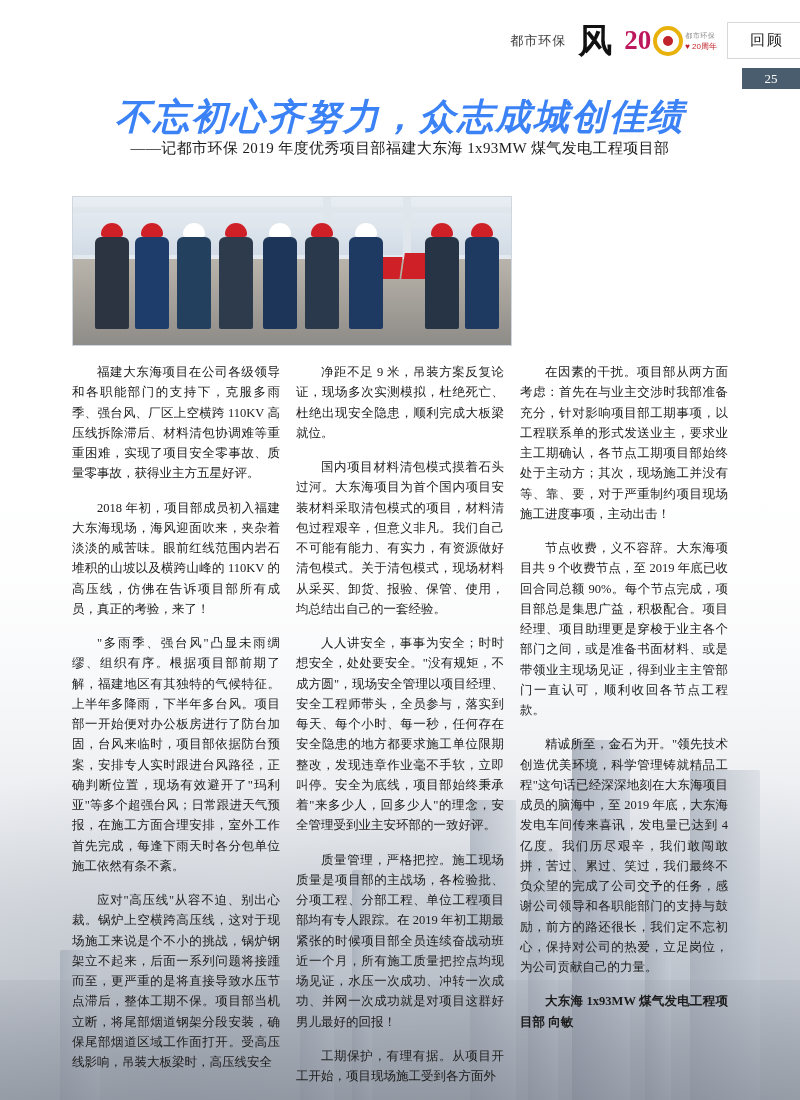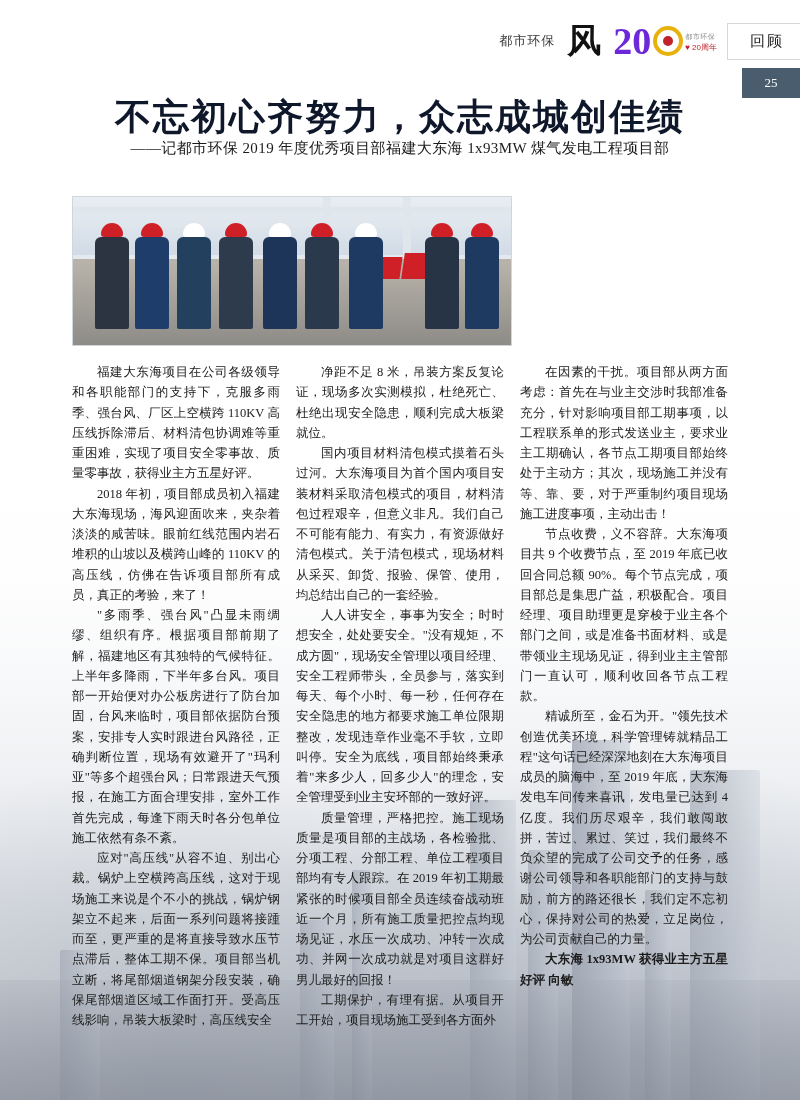--- a/index.html
+++ b/index.html
@@ -73,51 +73,51 @@
     width:30px; height:30px; border-radius:50%;
     border:4px solid #e8b10c; position:relative;
   }
   .logo20 .ring:after {
     content:""; position:absolute; left:50%; top:50%;
     transform:translate(-50%,-50%);
     width:10px; height:10px; border-radius:50%; background:#c0232a;
   }
   .logo20 .two {
     font-family:"Liberation Serif", serif;
-    font-size:38px; font-weight:bold; color:#6d28d9; line-height:1;
+    font-size:27px; font-weight:bold; color:#be185d; line-height:1;
   }
   .logo-sub {
     font-size:7px; color:#8a8a8a; letter-spacing:0.5px;
     margin-top:2px;
   }
   .logo-heart {
     font-size:8px; color:#c0232a;
   }
   .hdr-tab {
     background:#ffffff;
     border:1px solid #d8d8d8;
     border-right:none;
     padding:8px 16px 8px 22px;
     font-family:"Liberation Serif", serif;
     font-size:15px; color:#222; letter-spacing:2px;text-align:center;
   }
   .pagebox {
     position:absolute; right:0; top:68px;
-    width:58px; height:30px;
+    width:58px; height:21px;
     background:#4a5d6e; color:#fff;
     display:flex; align-items:center; justify-content:center;
     font-size:13px; font-family:"Liberation Serif", serif;
   }
 
   
   .titlewrap { position:absolute; top:96px; left:60px; right:60px; z-index:5; text-align:center; }
   .main-title {
     font-family:"Liberation Serif", serif;
-    font-size:36px; font-weight:bold; color:#0f172a;
-    letter-spacing:2px; line-height:1.2;
+    font-size:36px; font-weight:bold; color:#3b82f6;
+    letter-spacing:2px; line-height:1.2;font-style:italic;
   }
   .sub-title {
     margin-top:0;
     font-family:"Liberation Serif", serif;
     font-size:15px; color:#1a1a1a; letter-spacing:0.4px;
   }
 
   
   .photo {
     position:absolute; left:72px; top:196px; width:440px; height:150px;
@@ -153,21 +153,21 @@
   .col { width:208px; }
   .col p {
     margin:0 0 0 0;
     font-family:"Liberation Serif", serif;
     font-size:12.5px;
     line-height:1.62;
     color:#1b1b1b;
     text-align:justify;
     text-indent:2em;
   }
-  .col p + p { margin-top:0; }
+  .col p + p { margin-top:14px; }
   .signature {
     margin-top:10px;
     font-family:"Liberation Serif", serif;
     font-weight:bold;
     font-size:13px;
     color:#111;
     text-align:left;
     line-height:1.6;
     text-indent:0;
   }
@@ -252,27 +252,27 @@
 <div class="cols">
 
   <div class="col">
     <p>福建大东海项目在公司各级领导和各职能部门的支持下，克服多雨季、强台风、厂区上空横跨 110KV 高压线拆除滞后、材料清包协调难等重重困难，实现了项目安全零事故、质量零事故，获得业主方五星好评。</p>
     <p>2018 年初，项目部成员初入福建大东海现场，海风迎面吹来，夹杂着淡淡的咸苦味。眼前红线范围内岩石堆积的山坡以及横跨山峰的 110KV 的高压线，仿佛在告诉项目部所有成员，真正的考验，来了！</p>
     <p>"多雨季、强台风"凸显未雨绸缪、组织有序。根据项目部前期了解，福建地区有其独特的气候特征。上半年多降雨，下半年多台风。项目部一开始便对办公板房进行了防台加固，台风来临时，项目部依据防台预案，安排专人实时跟进台风路径，正确判断位置，现场有效避开了"玛利亚"等多个超强台风；日常跟进天气预报，在施工方面合理安排，室外工作首先完成，每逢下雨天时各分包单位施工依然有条不紊。</p>
     <p>应对"高压线"从容不迫、别出心裁。锅炉上空横跨高压线，这对于现场施工来说是个不小的挑战，锅炉钢架立不起来，后面一系列问题将接踵而至，更严重的是将直接导致水压节点滞后，整体工期不保。项目部当机立断，将尾部烟道钢架分段安装，确保尾部烟道区域工作面打开。受高压线影响，吊装大板梁时，高压线安全</p>
   </div>
 
   <div class="col">
-    <p>净距不足 8 米，吊装方案反复论证，现场多次实测模拟，杜绝死亡、杜绝出现安全隐患，顺利完成大板梁就位。</p>
+    <p>净距不足 9 米，吊装方案反复论证，现场多次实测模拟，杜绝死亡、杜绝出现安全隐患，顺利完成大板梁就位。</p>
     <p>国内项目材料清包模式摸着石头过河。大东海项目为首个国内项目安装材料采取清包模式的项目，材料清包过程艰辛，但意义非凡。我们自己不可能有能力、有实力，有资源做好清包模式。关于清包模式，现场材料从采买、卸货、报验、保管、使用，均总结出自己的一套经验。</p>
     <p>人人讲安全，事事为安全；时时想安全，处处要安全。"没有规矩，不成方圆"，现场安全管理以项目经理、安全工程师带头，全员参与，落实到每天、每个小时、每一秒，任何存在安全隐患的地方都要求施工单位限期整改，发现违章作业毫不手软，立即叫停。安全为底线，项目部始终秉承着"来多少人，回多少人"的理念，安全管理受到业主安环部的一致好评。</p>
     <p>质量管理，严格把控。施工现场质量是项目部的主战场，各检验批、分项工程、分部工程、单位工程项目部均有专人跟踪。在 2019 年初工期最紧张的时候项目部全员连续奋战动班近一个月，所有施工质量把控点均现场见证，水压一次成功、冲转一次成功、并网一次成功就是对项目这群好男儿最好的回报！</p>
     <p>工期保护，有理有据。从项目开工开始，项目现场施工受到各方面外</p>
   </div>
 
   <div class="col col3-shift">
     <p>在因素的干扰。项目部从两方面考虑：首先在与业主交涉时我部准备充分，针对影响项目部工期事项，以工程联系单的形式发送业主，要求业主工期确认，各节点工期项目部始终处于主动方；其次，现场施工并没有等、靠、要，对于严重制约项目现场施工进度事项，主动出击！</p>
     <p>节点收费，义不容辞。大东海项目共 9 个收费节点，至 2019 年底已收回合同总额 90%。每个节点完成，项目部总是集思广益，积极配合。项目经理、项目助理更是穿梭于业主各个部门之间，或是准备书面材料、或是带领业主现场见证，得到业主主管部门一直认可，顺利收回各节点工程款。</p>
     <p>精诚所至，金石为开。"领先技术创造优美环境，科学管理铸就精品工程"这句话已经深深地刻在大东海项目成员的脑海中，至 2019 年底，大东海发电车间传来喜讯，发电量已达到 4 亿度。我们历尽艰辛，我们敢闯敢拼，苦过、累过、笑过，我们最终不负众望的完成了公司交予的任务，感谢公司领导和各职能部门的支持与鼓励，前方的路还很长，我们定不忘初心，保持对公司的热爱，立足岗位，为公司贡献自己的力量。</p>
-    <p class="signature">大东海 1x93MW 获得业主方五星好评 向敏</p>
+    <p class="signature">大东海 1x93MW 煤气发电工程项目部 向敏</p>
   </div>
 
 </div>
 
 </body></html>

